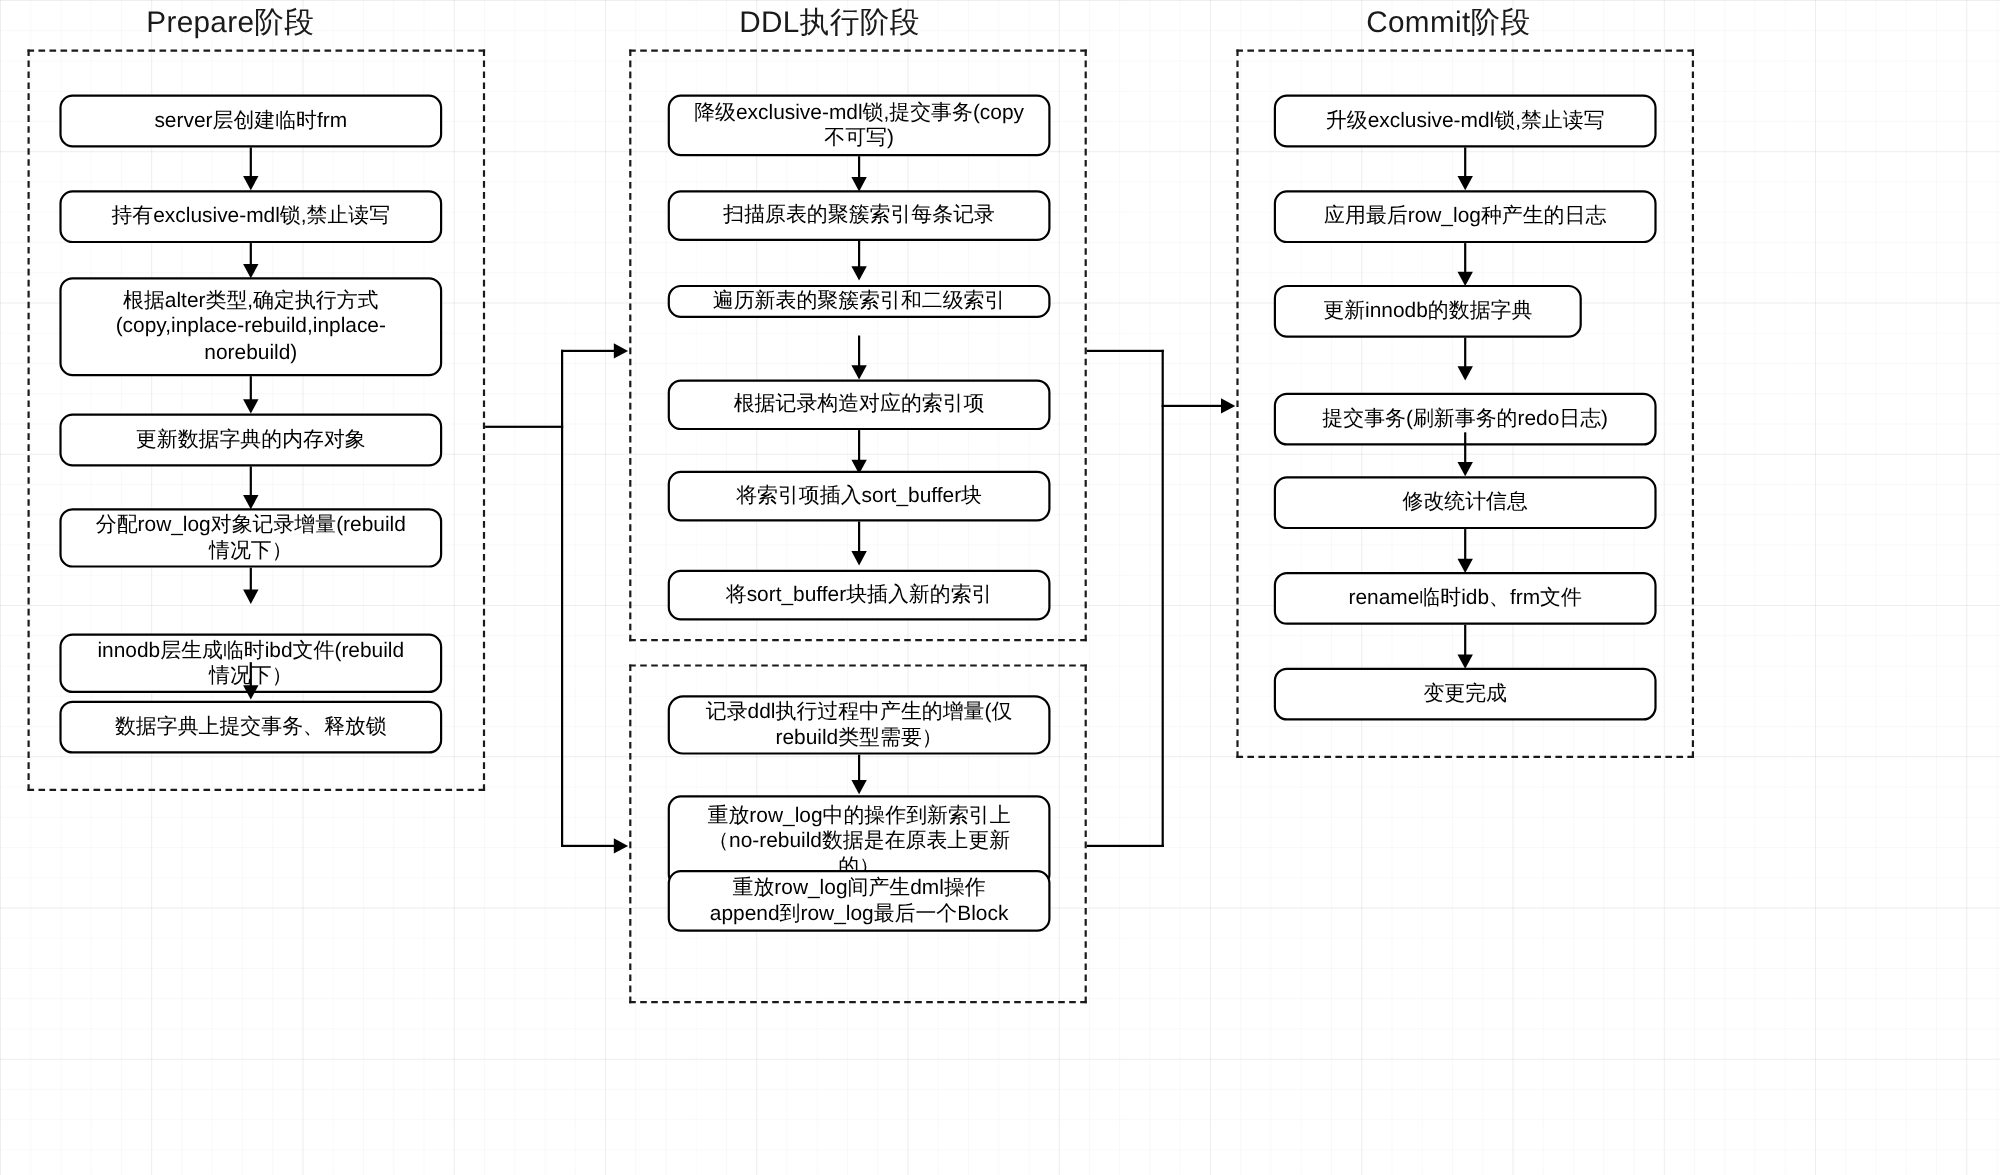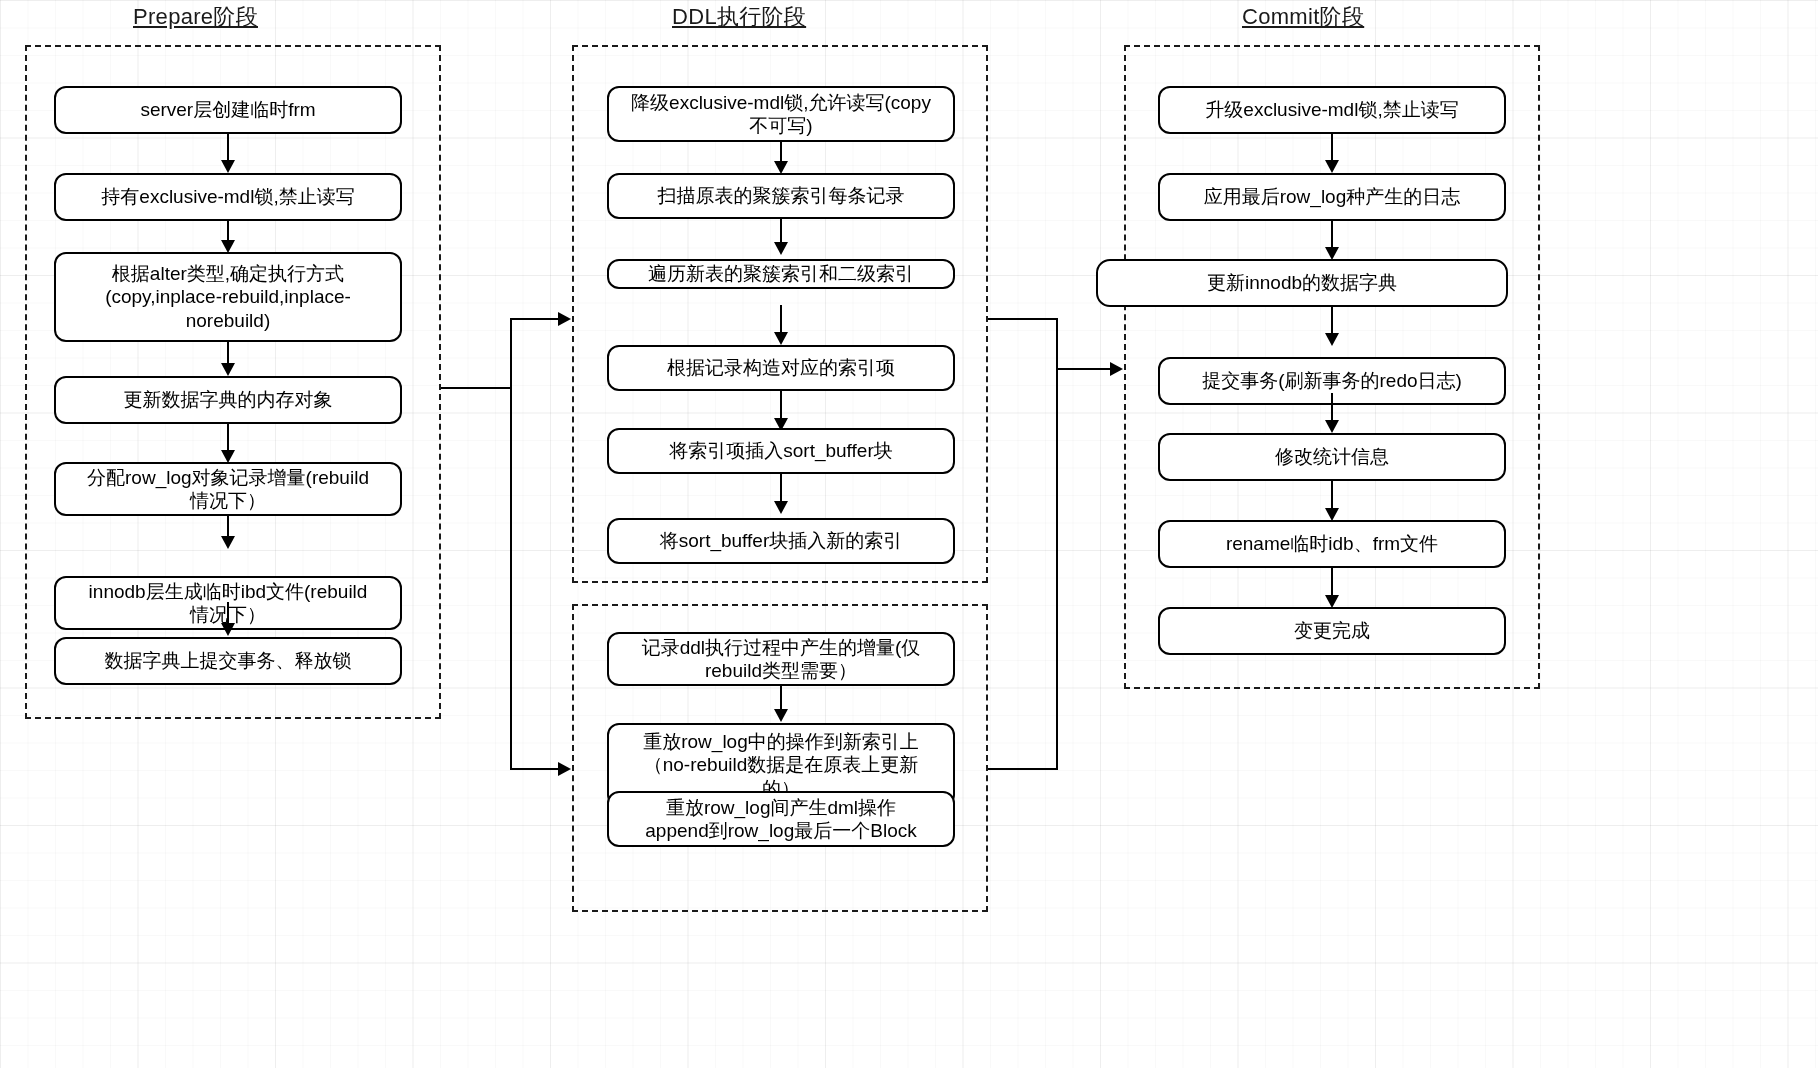--- a/index.html
+++ b/index.html
@@ -27,26 +27,25 @@
   
   .grid-fade {
     position: absolute;
     left: 0; top: 0; right: 0; bottom: 0;
     background: rgba(255,255,255,0.55);
     pointer-events: none;
   }
 
   .phase-title {
     position: absolute;
-    font-size: 22px;
+    font-size: 27px;
     font-weight: 400;
     color: #1a1a1a;
     white-space: nowrap;
     letter-spacing: 0.3px;
-    text-decoration: underline;
   }
 
   .phase-box {
     position: absolute;
     border: 2px dashed #1a1a1a;
     box-sizing: border-box;
     background: transparent;
   }
 
   .node {
@@ -138,21 +137,21 @@
 
   <div class="arrow-h" style="left:441px; top:387px; width:71px;"></div>
   <div class="arrow-v" style="left:510px; top:318px; height:452px;"></div>
 
   <div class="arrow-h" style="left:510px; top:318px; width:52px;"></div>
   <div class="arrow-head-right" style="left:558px; top:311.5px;"></div>
 
   <div class="arrow-h" style="left:510px; top:768px; width:52px;"></div>
   <div class="arrow-head-right" style="left:558px; top:761.5px;"></div>
 
-  <div class="node" style="left:607px; top:86px; width:348px; height:56px;">降级exclusive-mdl锁,允许读写(copy
+  <div class="node" style="left:607px; top:86px; width:348px; height:56px;">降级exclusive-mdl锁,提交事务(copy
 不可写)</div>
   <div class="arrow-v" style="left:780px; top:142px; height:28px;"></div>
   <div class="arrow-head-down" style="left:773.5px; top:161px;"></div>
 
   <div class="node" style="left:607px; top:173px; width:348px; height:46px;">扫描原表的聚簇索引每条记录</div>
   <div class="arrow-v" style="left:780px; top:219px; height:32px;"></div>
   <div class="arrow-head-down" style="left:773.5px; top:242px;"></div>
 
   <div class="node" style="left:607px; top:259px; width:348px; height:30px;">遍历新表的聚簇索引和二级索引</div>
   <div class="arrow-v" style="left:780px; top:305px; height:36px;"></div>
@@ -161,21 +160,21 @@
   <div class="node" style="left:607px; top:345px; width:348px; height:46px;">根据记录构造对应的索引项</div>
   <div class="arrow-v" style="left:780px; top:391px; height:36px;"></div>
   <div class="arrow-head-down" style="left:773.5px; top:418px;"></div>
 
   <div class="node" style="left:607px; top:428px; width:348px; height:46px;">将索引项插入sort_buffer块</div>
   <div class="arrow-v" style="left:780px; top:474px; height:36px;"></div>
   <div class="arrow-head-down" style="left:773.5px; top:501px;"></div>
 
   <div class="node" style="left:607px; top:518px; width:348px; height:46px;">将sort_buffer块插入新的索引</div>
 
-  <div class="node" style="left:607px; top:632px; width:348px; height:54px;">记录ddl执行过程中产生的增量(仅
+  <div class="node" style="left:607px; top:632px; width:348px; height:54px;border-radius:14px;">记录ddl执行过程中产生的增量(仅
 rebuild类型需要）</div>
   <div class="arrow-v" style="left:780px; top:686px; height:32px;"></div>
   <div class="arrow-head-down" style="left:773.5px; top:709px;"></div>
 
   <div class="node" style="left:607px; top:723px; width:348px; height:84px;">重放row_log中的操作到新索引上
 （no-rebuild数据是在原表上更新
 的）</div>
   <div class="arrow-v" style="left:780px; top:807px; height:30px;"></div>
   <div class="arrow-head-down" style="left:773.5px; top:828px;"></div>
 
@@ -189,21 +188,21 @@
   <div class="arrow-head-right" style="left:1110px; top:361.5px;"></div>
 
   <div class="node" style="left:1158px; top:86px; width:348px; height:48px;">升级exclusive-mdl锁,禁止读写</div>
   <div class="arrow-v" style="left:1331px; top:134px; height:36px;"></div>
   <div class="arrow-head-down" style="left:1324.5px; top:160px;"></div>
 
   <div class="node" style="left:1158px; top:173px; width:348px; height:48px;">应用最后row_log种产生的日志</div>
   <div class="arrow-v" style="left:1331px; top:221px; height:36px;"></div>
   <div class="arrow-head-down" style="left:1324.5px; top:247px;"></div>
 
-  <div class="node" style="left:1096px; top:259px; width:412px; height:48px;border-radius:14px;">更新innodb的数据字典</div>
+  <div class="node" style="left:1158px; top:259px; width:280px; height:48px;">更新innodb的数据字典</div>
   <div class="arrow-v" style="left:1331px; top:307px; height:36px;"></div>
   <div class="arrow-head-down" style="left:1324.5px; top:333px;"></div>
 
   <div class="node" style="left:1158px; top:345px; width:348px; height:48px;margin-top:12px;">提交事务(刷新事务的redo日志)</div>
   <div class="arrow-v" style="left:1331px; top:393px; height:37px;"></div>
   <div class="arrow-head-down" style="left:1324.5px; top:420px;"></div>
 
   <div class="node" style="left:1158px; top:433px; width:348px; height:48px;">修改统计信息</div>
   <div class="arrow-v" style="left:1331px; top:481px; height:37px;"></div>
   <div class="arrow-head-down" style="left:1324.5px; top:508px;"></div>

